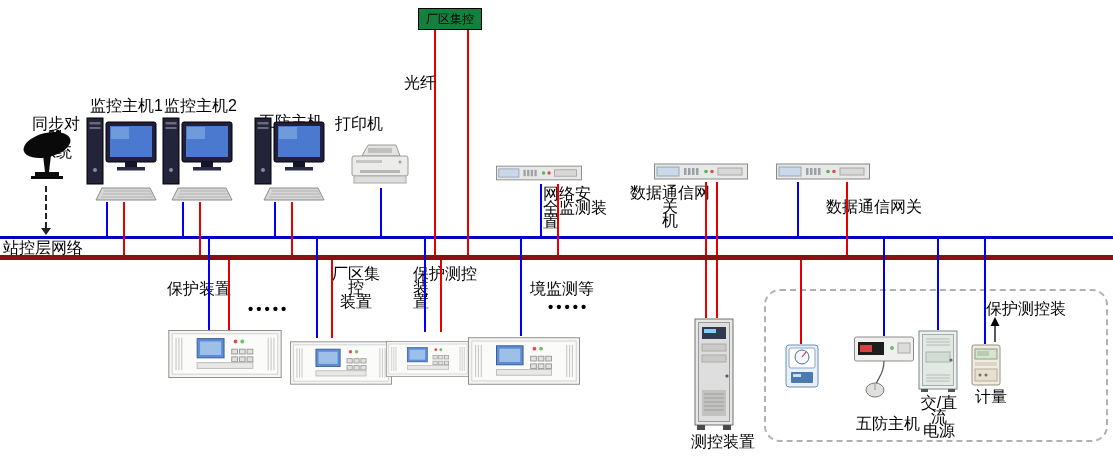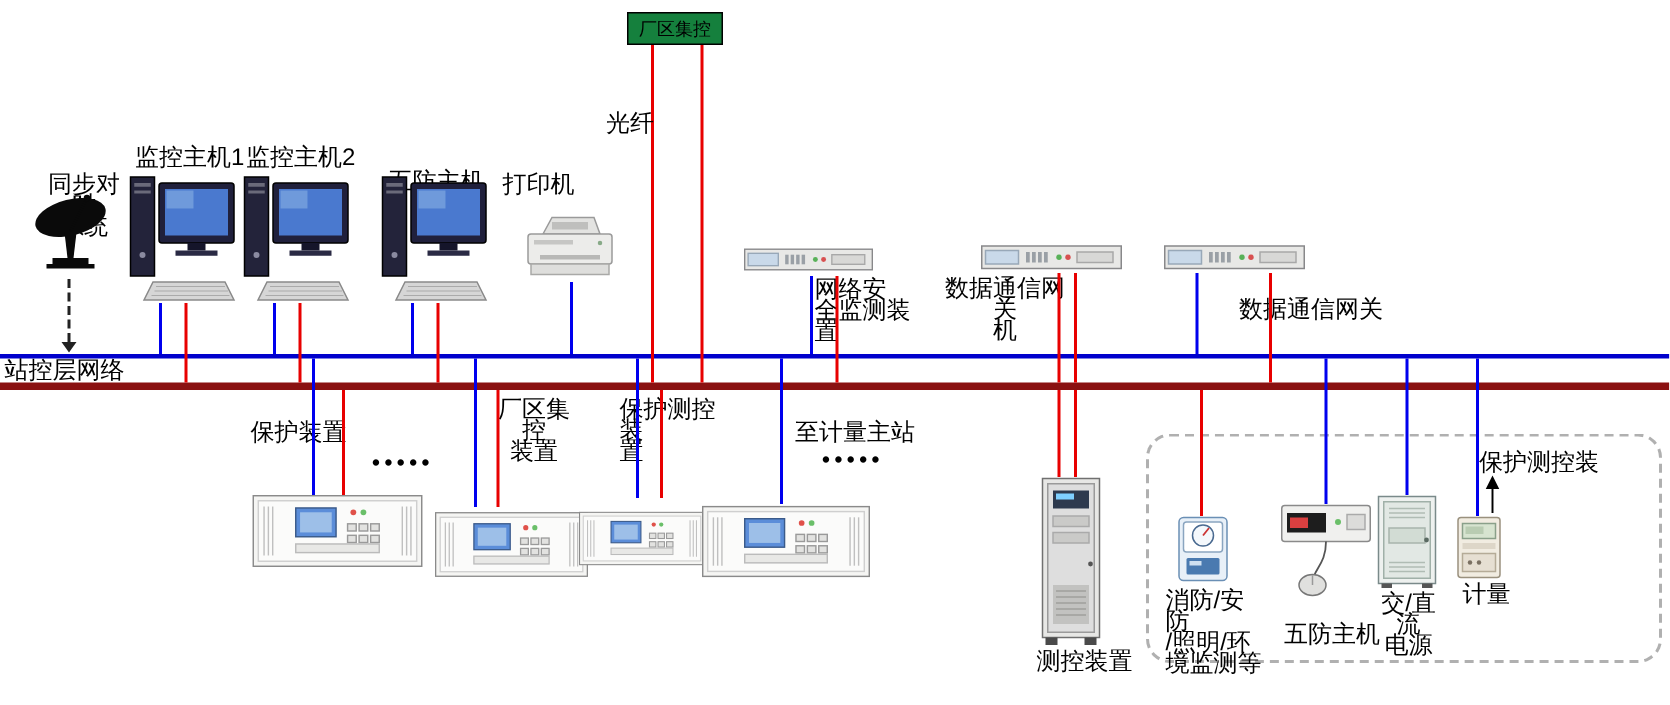--- a/index.html
+++ b/index.html
@@ -179,21 +179,21 @@
   <div class="v v-red" style="left:331px;top:260px;height:78px"></div>
 
   <div class="lbl" style="left:413px;top:267px;width:66px">保护测控装
 置</div>
   <svg class="icon" style="left:386px;top:332px" width="84" height="54">
       <use href="#sym-relay"></use>
     </svg>
   <div class="v v-blue" style="left:424px;top:239px;height:93px"></div>
   <div class="v v-red" style="left:440px;top:260px;height:72px"></div>
 
-  <div class="lbl" style="left:530px;top:282px">至计量主站</div>
+  <div class="lbl" style="left:530px;top:282px">境监测等</div>
   <div class="dots" style="left:548px;top:298px">•••••</div>
   <svg class="icon" style="left:468px;top:336px" width="112" height="50">
       <use href="#sym-relay"></use>
     </svg>
   <div class="v v-blue" style="left:520px;top:239px;height:97px"></div>
 
   <svg class="icon" style="left:694px;top:318px" width="40" height="114" viewBox="0 0 40 114">
     <rect x="1" y="1" width="38" height="106" fill="#e7e7e5" stroke="#707070"></rect>
     <rect x="4.5" y="4.5" width="31" height="99" fill="#dedede" stroke="#9a9a9a"></rect>
     <rect x="8" y="9" width="24" height="12" fill="#2e3a4e"></rect>
@@ -219,23 +219,20 @@
   <div class="dashed-box" style="left:764px;top:289px;width:344px;height:153px"></div>
 
   <svg class="icon" style="left:785px;top:344px" width="34" height="44" viewBox="0 0 34 44">
     <rect x="1" y="1" width="32" height="42" rx="3" fill="#e8f0f8" stroke="#6a8fb5"></rect>
     <rect x="4" y="4" width="26" height="20" rx="2" fill="#ffffff" stroke="#8aa5c0"></rect>
     <circle cx="17" cy="13" r="7" fill="#f4f8fc" stroke="#4a6a90"></circle>
     <line x1="17" y1="13" x2="21" y2="8" stroke="#cc3333" stroke-width="1.2"></line>
     <rect x="6" y="28" width="22" height="11" rx="1" fill="#4a7ab0"></rect>
     <rect x="8" y="30" width="8" height="3" fill="#cfe0f0"></rect>
   </svg>
-  <div class="lbl" style="left:777px;top:394px;width:64px">消防/安防
-/照明/环
-境监测等</div>
   <div class="v v-red" style="left:800px;top:260px;height:84px"></div>
 
   <svg class="icon" style="left:854px;top:336px" width="60" height="64" viewBox="0 0 60 64">
     <rect x="0.5" y="1" width="59" height="24" rx="2" fill="#f0f0ee" stroke="#8a8a8a"></rect>
     <rect x="4" y="6" width="26" height="13" fill="#1d1d1d"></rect>
     <rect x="6" y="9" width="12" height="7" fill="#d94040"></rect>
     <circle cx="38" cy="12" r="2" fill="#6abf69"></circle>
     <rect x="44" y="7" width="12" height="10" fill="#dcdcda" stroke="#aaaaaa"></rect>
     <path d="M30,25 C30,38 24,42 22,48" fill="none" stroke="#555" stroke-width="1.2"></path>
     <ellipse cx="21" cy="54" rx="9" ry="7" fill="#e0e0de" stroke="#777"></ellipse>

